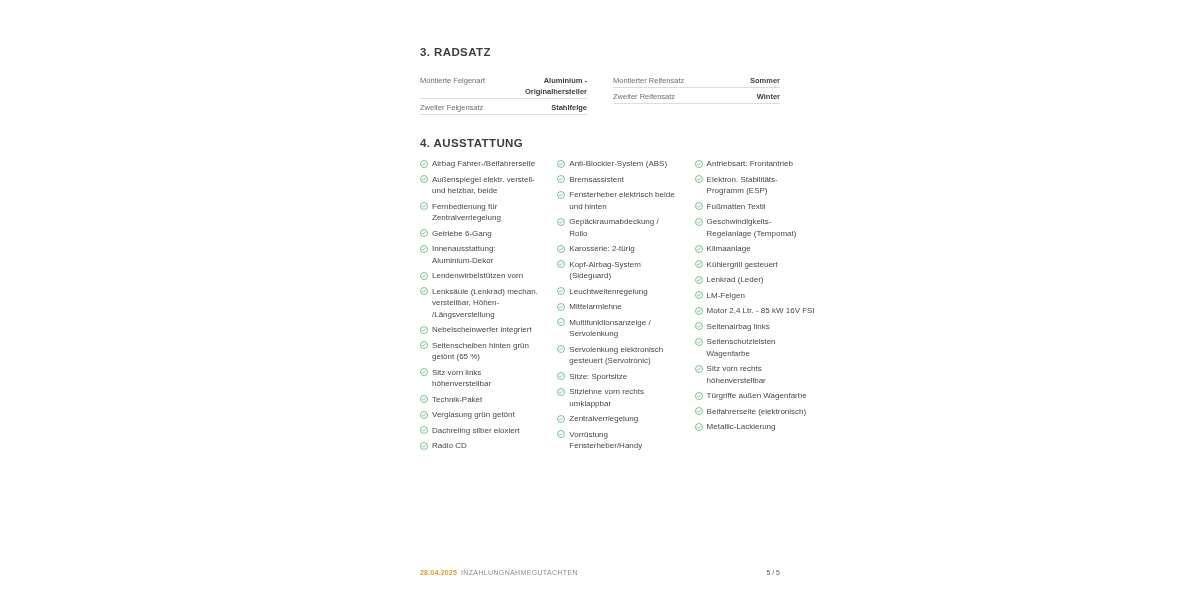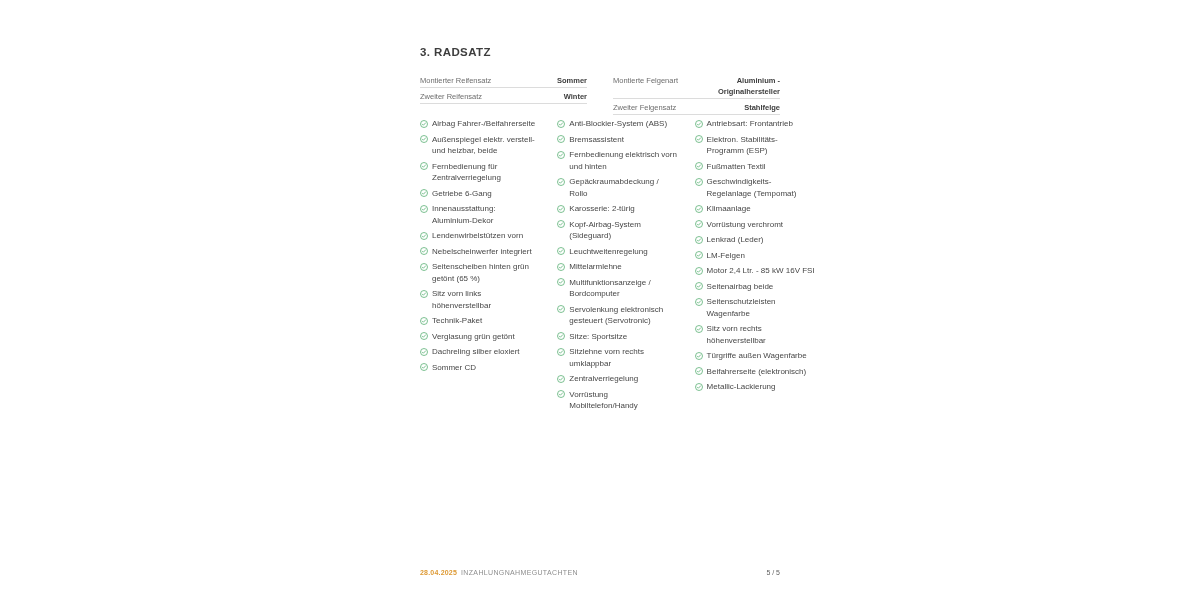--- a/index.html
+++ b/index.html
@@ -62,41 +62,42 @@
 </head>
 <body>
 
 <div class="page">
 
   <h2 class="section" id="radsatz-heading">3. RADSATZ</h2>
 
   <div class="spec-table">
     <div class="spec-col">
         <div class="spec-row">
+          <span class="spec-label">Montierte Felgenart</span>
+          <span class="spec-value">Aluminium -
+Originalhersteller</span>
+        </div>
+        <div class="spec-row">
+          <span class="spec-label">Zweiter Felgensatz</span>
+          <span class="spec-value">Stahlfelge</span>
+        </div>
+      </div>
+    <div class="spec-col">
+        <div class="spec-row">
           <span class="spec-label">Montierter Reifensatz</span>
           <span class="spec-value">Sommer</span>
         </div>
         <div class="spec-row">
           <span class="spec-label">Zweiter Reifensatz</span>
           <span class="spec-value">Winter</span>
         </div>
       </div>
-    <div class="spec-col">
-        <div class="spec-row">
-          <span class="spec-label">Montierte Felgenart</span>
-          <span class="spec-value">Aluminium -
-Originalhersteller</span>
-        </div>
-        <div class="spec-row">
-          <span class="spec-label">Zweiter Felgensatz</span>
-          <span class="spec-value">Stahlfelge</span>
-        </div>
-      </div>
   </div>
 
+  <h2 class="section" id="ausstattung-heading">4. AUSSTATTUNG</h2>
 
   <div class="equip-cols">
     <div class="equip-col">
         <div class="equip-item">
           <svg class="check-icon" viewBox="0 0 24 24">
             <circle cx="12" cy="12" r="10.5" fill="none" stroke="#5cb176" stroke-width="2.4"></circle>
             <path d="M7 12.5l3.2 3.2L17 8.5" fill="none" stroke="#5cb176" stroke-width="2.4" stroke-linecap="round" stroke-linejoin="round"></path>
           </svg>
           <span class="equip-text">Airbag Fahrer-/Beifahrerseite</span>
         </div>
@@ -136,20 +137,29 @@
             <circle cx="12" cy="12" r="10.5" fill="none" stroke="#5cb176" stroke-width="2.4"></circle>
             <path d="M7 12.5l3.2 3.2L17 8.5" fill="none" stroke="#5cb176" stroke-width="2.4" stroke-linecap="round" stroke-linejoin="round"></path>
           </svg>
           <span class="equip-text">Lendenwirbelstützen vorn</span>
         </div>
         <div class="equip-item">
           <svg class="check-icon" viewBox="0 0 24 24">
             <circle cx="12" cy="12" r="10.5" fill="none" stroke="#5cb176" stroke-width="2.4"></circle>
             <path d="M7 12.5l3.2 3.2L17 8.5" fill="none" stroke="#5cb176" stroke-width="2.4" stroke-linecap="round" stroke-linejoin="round"></path>
           </svg>
+          <span class="equip-text">Lenksäule (Lenkrad) mechan.
+verstellbar, Höhen-
+/Längsverstellung</span>
+        </div>
+        <div class="equip-item">
+          <svg class="check-icon" viewBox="0 0 24 24">
+            <circle cx="12" cy="12" r="10.5" fill="none" stroke="#5cb176" stroke-width="2.4"></circle>
+            <path d="M7 12.5l3.2 3.2L17 8.5" fill="none" stroke="#5cb176" stroke-width="2.4" stroke-linecap="round" stroke-linejoin="round"></path>
+          </svg>
           <span class="equip-text">Nebelscheinwerfer integriert</span>
         </div>
         <div class="equip-item">
           <svg class="check-icon" viewBox="0 0 24 24">
             <circle cx="12" cy="12" r="10.5" fill="none" stroke="#5cb176" stroke-width="2.4"></circle>
             <path d="M7 12.5l3.2 3.2L17 8.5" fill="none" stroke="#5cb176" stroke-width="2.4" stroke-linecap="round" stroke-linejoin="round"></path>
           </svg>
           <span class="equip-text">Seitenscheiben hinten grün
 getönt (65 %)</span>
         </div>
@@ -180,21 +190,21 @@
             <circle cx="12" cy="12" r="10.5" fill="none" stroke="#5cb176" stroke-width="2.4"></circle>
             <path d="M7 12.5l3.2 3.2L17 8.5" fill="none" stroke="#5cb176" stroke-width="2.4" stroke-linecap="round" stroke-linejoin="round"></path>
           </svg>
           <span class="equip-text">Dachreling silber eloxiert</span>
         </div>
         <div class="equip-item">
           <svg class="check-icon" viewBox="0 0 24 24">
             <circle cx="12" cy="12" r="10.5" fill="none" stroke="#5cb176" stroke-width="2.4"></circle>
             <path d="M7 12.5l3.2 3.2L17 8.5" fill="none" stroke="#5cb176" stroke-width="2.4" stroke-linecap="round" stroke-linejoin="round"></path>
           </svg>
-          <span class="equip-text">Sommer CD</span>
+          <span class="equip-text">Radio CD</span>
         </div>
       </div>
     <div class="equip-col">
         <div class="equip-item">
           <svg class="check-icon" viewBox="0 0 24 24">
             <circle cx="12" cy="12" r="10.5" fill="none" stroke="#5cb176" stroke-width="2.4"></circle>
             <path d="M7 12.5l3.2 3.2L17 8.5" fill="none" stroke="#5cb176" stroke-width="2.4" stroke-linecap="round" stroke-linejoin="round"></path>
           </svg>
           <span class="equip-text">Anti-Blockier-System (ABS)</span>
         </div>
@@ -203,21 +213,21 @@
             <circle cx="12" cy="12" r="10.5" fill="none" stroke="#5cb176" stroke-width="2.4"></circle>
             <path d="M7 12.5l3.2 3.2L17 8.5" fill="none" stroke="#5cb176" stroke-width="2.4" stroke-linecap="round" stroke-linejoin="round"></path>
           </svg>
           <span class="equip-text">Bremsassistent</span>
         </div>
         <div class="equip-item">
           <svg class="check-icon" viewBox="0 0 24 24">
             <circle cx="12" cy="12" r="10.5" fill="none" stroke="#5cb176" stroke-width="2.4"></circle>
             <path d="M7 12.5l3.2 3.2L17 8.5" fill="none" stroke="#5cb176" stroke-width="2.4" stroke-linecap="round" stroke-linejoin="round"></path>
           </svg>
-          <span class="equip-text">Fernbedienung elektrisch vorn
+          <span class="equip-text">Fensterheber elektrisch beide
 und hinten</span>
         </div>
         <div class="equip-item">
           <svg class="check-icon" viewBox="0 0 24 24">
             <circle cx="12" cy="12" r="10.5" fill="none" stroke="#5cb176" stroke-width="2.4"></circle>
             <path d="M7 12.5l3.2 3.2L17 8.5" fill="none" stroke="#5cb176" stroke-width="2.4" stroke-linecap="round" stroke-linejoin="round"></path>
           </svg>
           <span class="equip-text">Gepäckraumabdeckung /
 Rollo</span>
         </div>
@@ -249,21 +259,21 @@
             <path d="M7 12.5l3.2 3.2L17 8.5" fill="none" stroke="#5cb176" stroke-width="2.4" stroke-linecap="round" stroke-linejoin="round"></path>
           </svg>
           <span class="equip-text">Mittelarmlehne</span>
         </div>
         <div class="equip-item">
           <svg class="check-icon" viewBox="0 0 24 24">
             <circle cx="12" cy="12" r="10.5" fill="none" stroke="#5cb176" stroke-width="2.4"></circle>
             <path d="M7 12.5l3.2 3.2L17 8.5" fill="none" stroke="#5cb176" stroke-width="2.4" stroke-linecap="round" stroke-linejoin="round"></path>
           </svg>
           <span class="equip-text">Multifunktionsanzeige /
-Bordcomputer</span>
+Servolenkung</span>
         </div>
         <div class="equip-item">
           <svg class="check-icon" viewBox="0 0 24 24">
             <circle cx="12" cy="12" r="10.5" fill="none" stroke="#5cb176" stroke-width="2.4"></circle>
             <path d="M7 12.5l3.2 3.2L17 8.5" fill="none" stroke="#5cb176" stroke-width="2.4" stroke-linecap="round" stroke-linejoin="round"></path>
           </svg>
           <span class="equip-text">Servolenkung elektronisch
 gesteuert (Servotronic)</span>
         </div>
         <div class="equip-item">
@@ -287,21 +297,21 @@
             <path d="M7 12.5l3.2 3.2L17 8.5" fill="none" stroke="#5cb176" stroke-width="2.4" stroke-linecap="round" stroke-linejoin="round"></path>
           </svg>
           <span class="equip-text">Zentralverriegelung</span>
         </div>
         <div class="equip-item">
           <svg class="check-icon" viewBox="0 0 24 24">
             <circle cx="12" cy="12" r="10.5" fill="none" stroke="#5cb176" stroke-width="2.4"></circle>
             <path d="M7 12.5l3.2 3.2L17 8.5" fill="none" stroke="#5cb176" stroke-width="2.4" stroke-linecap="round" stroke-linejoin="round"></path>
           </svg>
           <span class="equip-text">Vorrüstung
-Mobiltelefon/Handy</span>
+Fensterheber/Handy</span>
         </div>
       </div>
     <div class="equip-col">
         <div class="equip-item">
           <svg class="check-icon" viewBox="0 0 24 24">
             <circle cx="12" cy="12" r="10.5" fill="none" stroke="#5cb176" stroke-width="2.4"></circle>
             <path d="M7 12.5l3.2 3.2L17 8.5" fill="none" stroke="#5cb176" stroke-width="2.4" stroke-linecap="round" stroke-linejoin="round"></path>
           </svg>
           <span class="equip-text">Antriebsart: Frontantrieb</span>
         </div>
@@ -333,21 +343,21 @@
             <circle cx="12" cy="12" r="10.5" fill="none" stroke="#5cb176" stroke-width="2.4"></circle>
             <path d="M7 12.5l3.2 3.2L17 8.5" fill="none" stroke="#5cb176" stroke-width="2.4" stroke-linecap="round" stroke-linejoin="round"></path>
           </svg>
           <span class="equip-text">Klimaanlage</span>
         </div>
         <div class="equip-item">
           <svg class="check-icon" viewBox="0 0 24 24">
             <circle cx="12" cy="12" r="10.5" fill="none" stroke="#5cb176" stroke-width="2.4"></circle>
             <path d="M7 12.5l3.2 3.2L17 8.5" fill="none" stroke="#5cb176" stroke-width="2.4" stroke-linecap="round" stroke-linejoin="round"></path>
           </svg>
-          <span class="equip-text">Vorrüstung verchromt</span>
+          <span class="equip-text">Kühlergrill gesteuert</span>
         </div>
         <div class="equip-item">
           <svg class="check-icon" viewBox="0 0 24 24">
             <circle cx="12" cy="12" r="10.5" fill="none" stroke="#5cb176" stroke-width="2.4"></circle>
             <path d="M7 12.5l3.2 3.2L17 8.5" fill="none" stroke="#5cb176" stroke-width="2.4" stroke-linecap="round" stroke-linejoin="round"></path>
           </svg>
           <span class="equip-text">Lenkrad (Leder)</span>
         </div>
         <div class="equip-item">
           <svg class="check-icon" viewBox="0 0 24 24">
@@ -361,21 +371,21 @@
             <circle cx="12" cy="12" r="10.5" fill="none" stroke="#5cb176" stroke-width="2.4"></circle>
             <path d="M7 12.5l3.2 3.2L17 8.5" fill="none" stroke="#5cb176" stroke-width="2.4" stroke-linecap="round" stroke-linejoin="round"></path>
           </svg>
           <span class="equip-text">Motor 2,4 Ltr. - 85 kW 16V FSI</span>
         </div>
         <div class="equip-item">
           <svg class="check-icon" viewBox="0 0 24 24">
             <circle cx="12" cy="12" r="10.5" fill="none" stroke="#5cb176" stroke-width="2.4"></circle>
             <path d="M7 12.5l3.2 3.2L17 8.5" fill="none" stroke="#5cb176" stroke-width="2.4" stroke-linecap="round" stroke-linejoin="round"></path>
           </svg>
-          <span class="equip-text">Seitenairbag beide</span>
+          <span class="equip-text">Seitenairbag links</span>
         </div>
         <div class="equip-item">
           <svg class="check-icon" viewBox="0 0 24 24">
             <circle cx="12" cy="12" r="10.5" fill="none" stroke="#5cb176" stroke-width="2.4"></circle>
             <path d="M7 12.5l3.2 3.2L17 8.5" fill="none" stroke="#5cb176" stroke-width="2.4" stroke-linecap="round" stroke-linejoin="round"></path>
           </svg>
           <span class="equip-text">Seitenschutzleisten
 Wagenfarbe</span>
         </div>
         <div class="equip-item">

